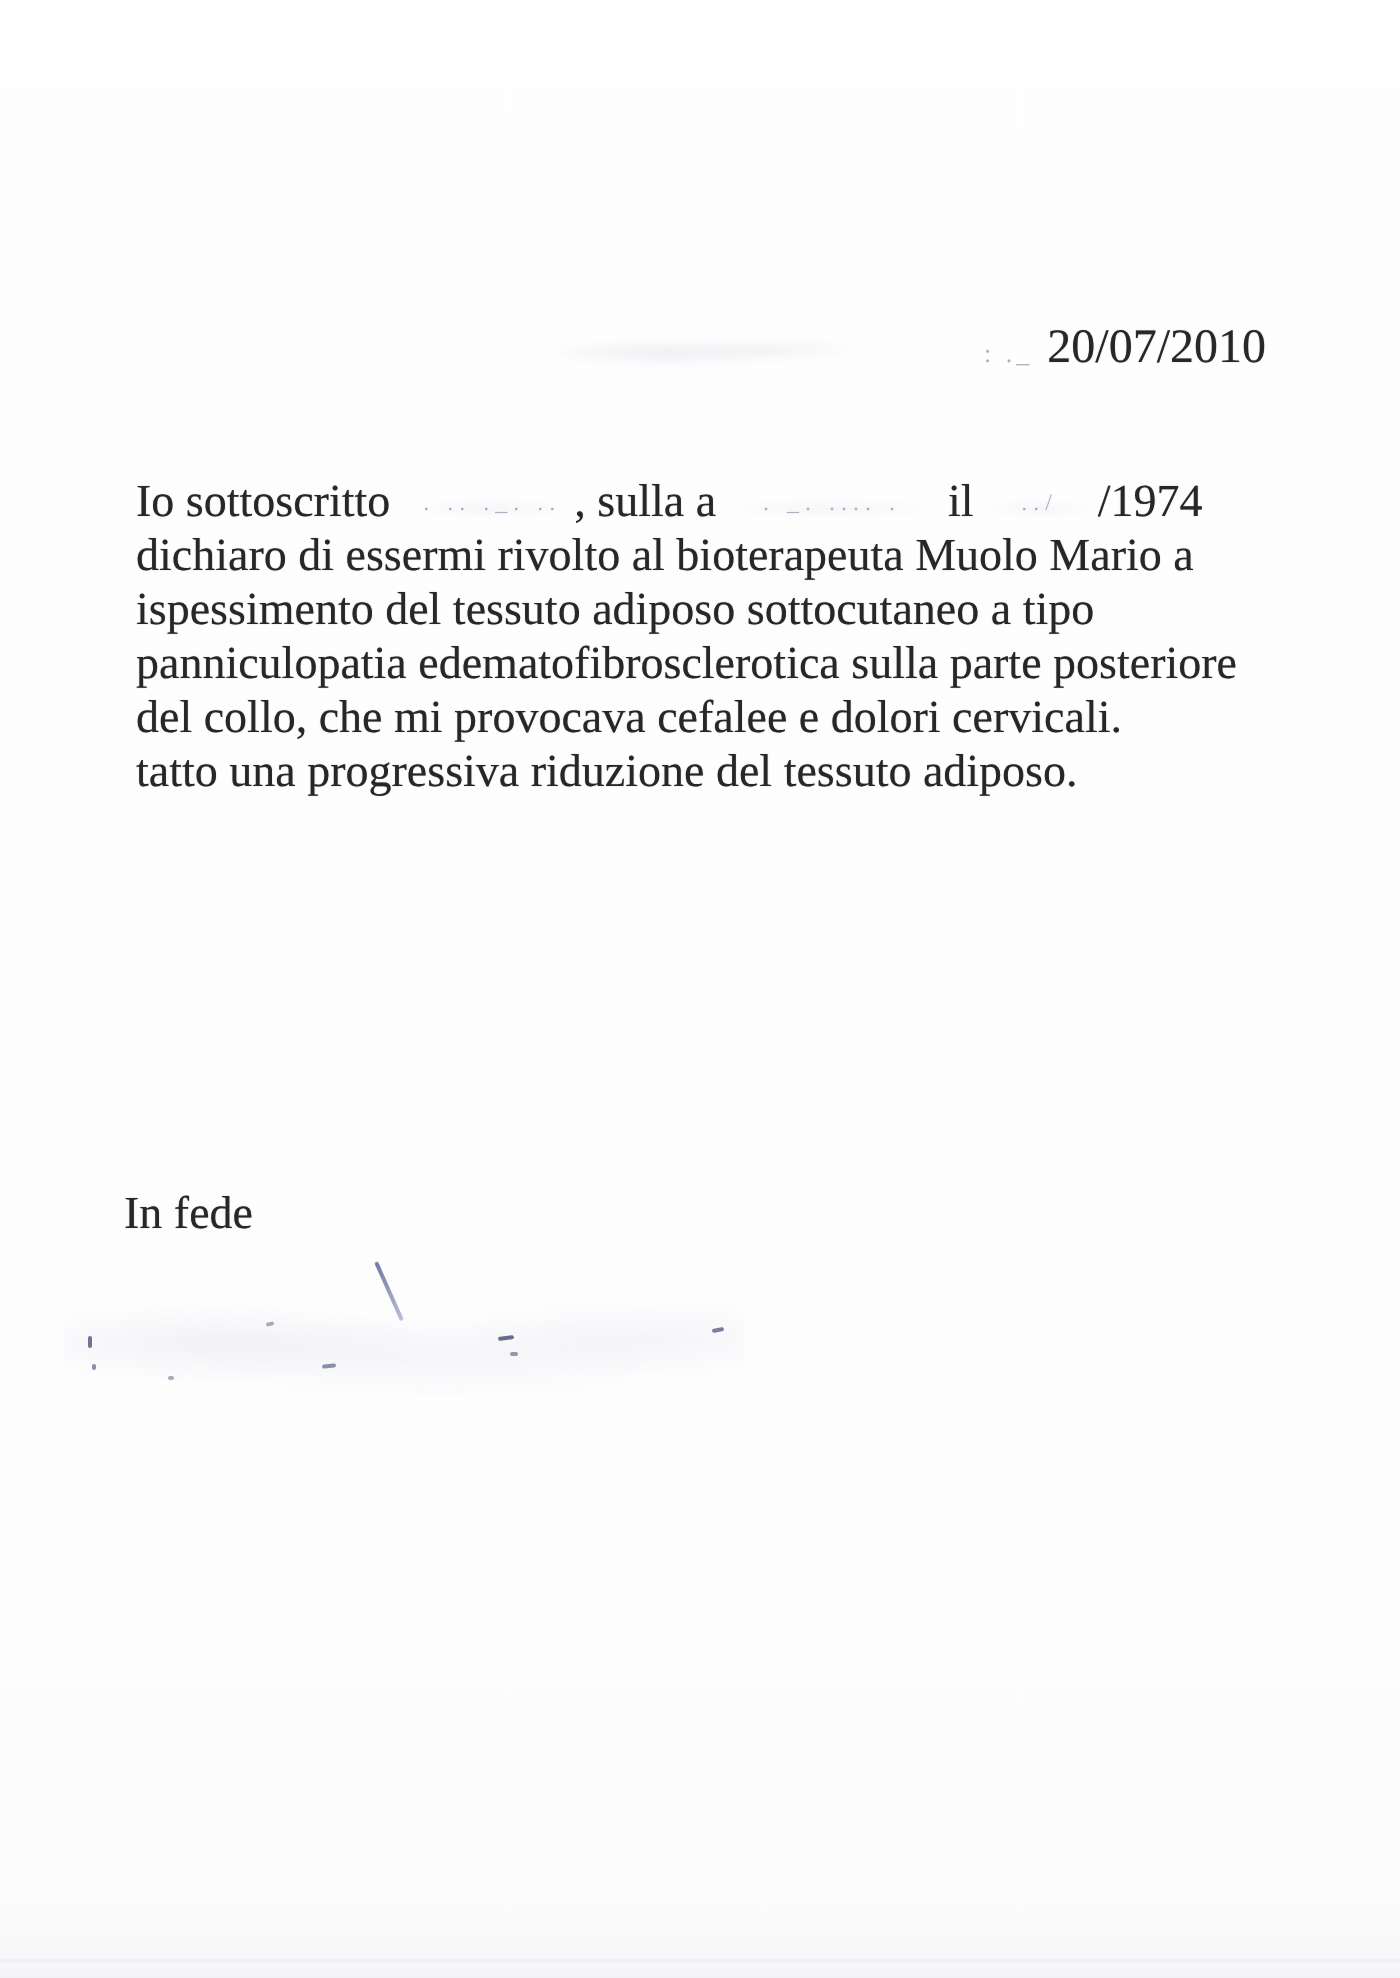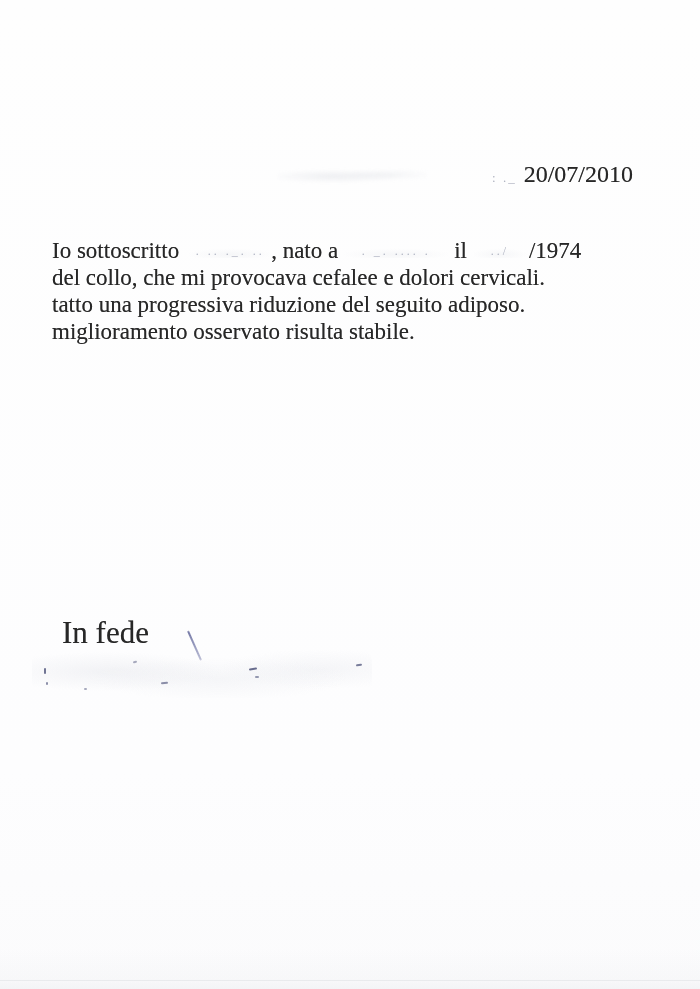--- a/index.html
+++ b/index.html
@@ -62,21 +62,21 @@
   }
   .date-trace {
     font-size: 13px;
     letter-spacing: 2px;
     margin-right: 7px;
   }
 
   
   .body-block {
     position: absolute;
-    left: 52px;
+    left: 68px;
     top: 237px;
     font-size: 23px;
     line-height: 27px;
     white-space: nowrap;
     text-shadow: 0 0 0.5px rgba(45,45,45,0.55);
   }
   .line { height: 27px; }
 
   .redact {
     display: inline-block;
@@ -95,22 +95,22 @@
   }
   .r-name  { width: 82px;  margin-left: 10px; }
   .r-place { width: 104px; margin-left: 6px; }
   .r-birth { width: 54px;  margin-left: 6px; margin-right: 2px; }
   .word-il { margin-left: 6px; }
 
   
   .closing {
     position: absolute;
     left: 62px;
-    top: 619px;
-    font-size: 31px;
+    top: 593px;
+    font-size: 23px;
     line-height: 27px;
     text-shadow: 0 0 0.5px rgba(45,45,45,0.55);
   }
 
   
   .pen-stroke {
     position: absolute;
     left: 187px;
     top: 631px;
     width: 2px;
@@ -156,25 +156,27 @@
 <div class="page">
 
   <div class="date-row">
     <span class="date-smudge"></span>
     <span class="trace date-trace">: ._</span>
     <span>20/07/2010</span>
   </div>
 
   <div class="body-block">
     <div class="line">
-      <span>Io sottoscritto</span><span class="redact r-name"><span class="trace">. .. ._. ..</span></span><span>, nato a</span><span class="redact r-place"><span class="trace">. _. .... .</span></span><span class="word-il">il</span><span class="redact r-birth"><span class="trace">../</span></span><span>/1974</span>
+      <span>Io sottoscritto</span><span class="redact r-name"><span class="trace">. .. ._. ..</span></span><span>, sulla a</span><span class="redact r-place"><span class="trace">. _. .... .</span></span><span class="word-il">il</span><span class="redact r-birth"><span class="trace">../</span></span><span>/1974</span>
     </div>
+    <div class="line">dichiaro di essermi rivolto al bioterapeuta Muolo Mario a</div>
+    <div class="line">ispessimento del tessuto adiposo sottocutaneo a tipo</div>
+    <div class="line">panniculopatia edematofibrosclerotica sulla parte posteriore</div>
     <div class="line">del collo, che mi provocava cefalee e dolori cervicali.</div>
-    <div class="line">tatto una progressiva riduzione del seguito adiposo.</div>
-    <div class="line">miglioramento osservato risulta stabile.</div>
+    <div class="line">tatto una progressiva riduzione del tessuto adiposo.</div>
   </div>
 
   <div class="closing">In fede</div>
 
   <div class="pen-stroke"></div>
 
   <div class="sig-area"></div>
   <div class="mk mk1"></div>
   <div class="mk mk2"></div>
   <div class="mk mk3"></div>

